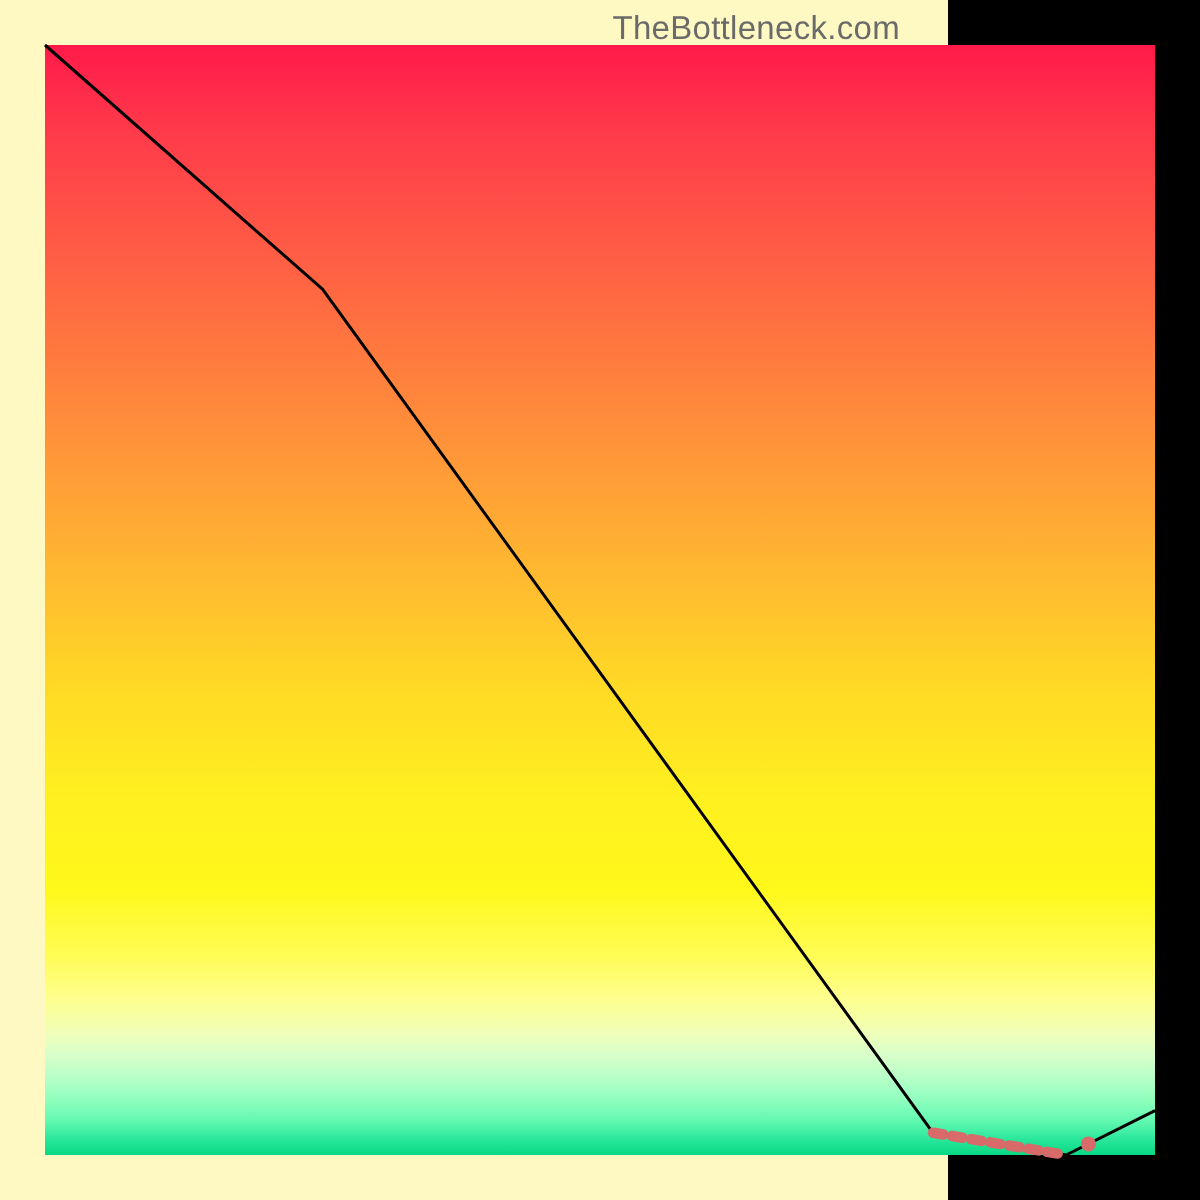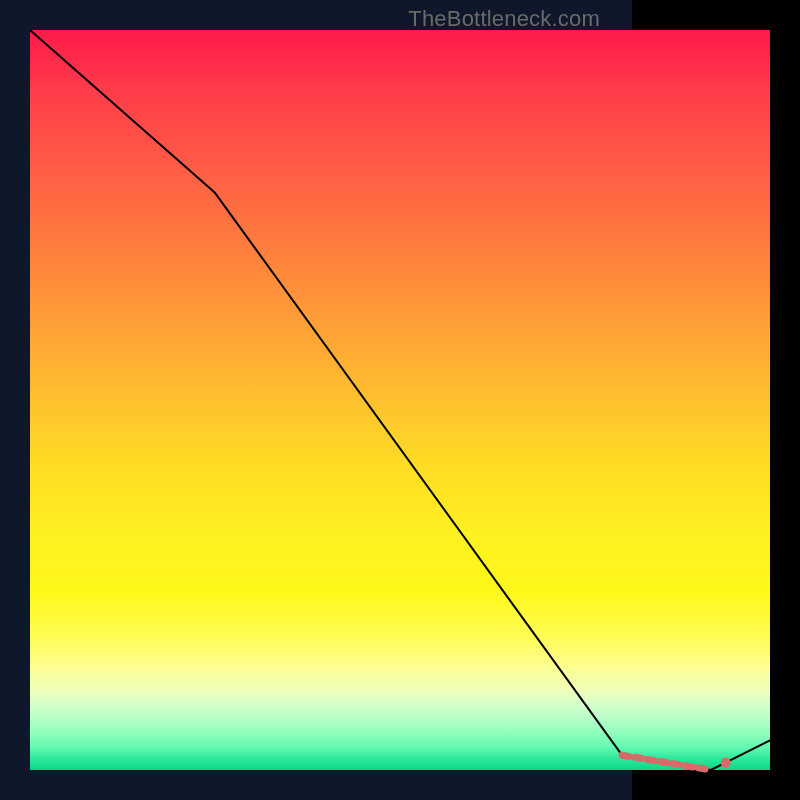--- a/index.html
+++ b/index.html
@@ -8,21 +8,21 @@
     width: 800px;
     height: 800px;
     background: #000000;
     overflow: hidden;
     font-family: Arial, Helvetica, sans-serif;
   }
   .canvas {
     position: relative;
     width: 632px;
     height: 800px;
-    background: #0f172a;
+    background: #fef9c3;
   }
   .plot-area {
     position: absolute;
     left: 30px;
     top: 30px;
     width: 740px;
     height: 740px;
     background: linear-gradient(to bottom,
       #ff1a4a 0%,
       #ff3b4a 8%,

